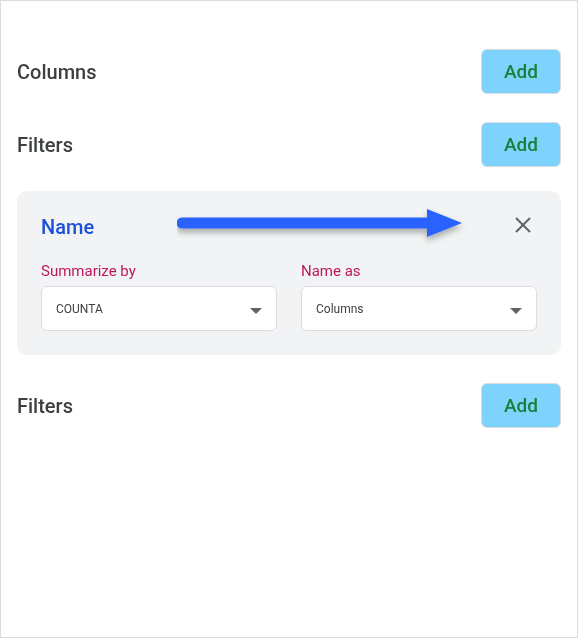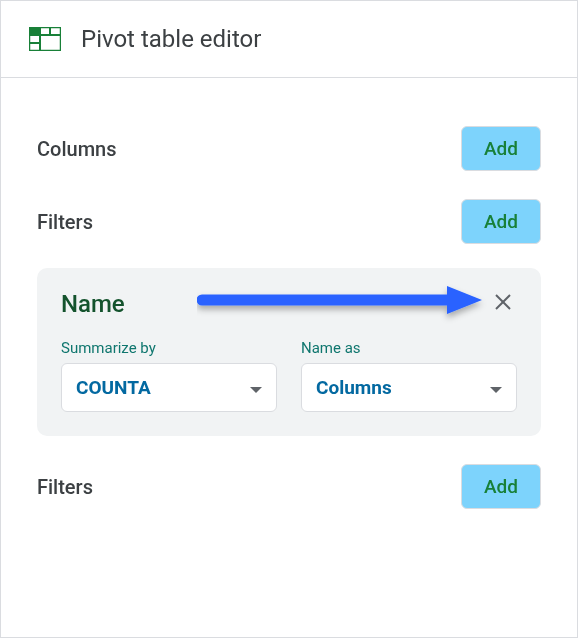--- a/index.html
+++ b/index.html
@@ -29,21 +29,21 @@
       width: 32px;
       height: 24px;
       margin-right: 20px;
     }
     .header-title {
       font-size: 24px;
       color: #3c4043;
       font-weight: 400;
     }
     .content {
-      padding: 20px 36px;
+      padding: 20px 16px;
     }
     .section {
       margin-top: 28px;
     }
     .section-header {
       display: flex;
       align-items: center;
       justify-content: space-between;
     }
     .section-title {
@@ -69,90 +69,76 @@
       margin-top: 24px;
       position: relative;
     }
     .card-header {
       display: flex;
       align-items: center;
       justify-content: space-between;
       margin-bottom: 20px;
     }
     .card-title {
-      font-size: 24px;
+      font-size: 20px;
       font-weight: 500;
-      color: #14532d;
+      color: #1d4ed8;
     }
     .close-btn {
       background: none;
       border: none;
       cursor: pointer;
       color: #5f6368;
       padding: 4px;
       display: flex;
       align-items: center;
       justify-content: center;
     }
     .card-fields {
       display: flex;
       gap: 24px;
     }
     .field {
       flex: 1;
     }
     .field-label {
       font-size: 15px;
-      color: #0f766e;
+      color: #be185d;
       margin-bottom: 6px;
       display: block;
     }
     .select {
       width: 100%;
       background: #fff;
       border: 1px solid #dadce0;
       border-radius: 6px;
       padding: 12px 14px;
       display: flex;
       align-items: center;
       justify-content: space-between;
       cursor: pointer;
     }
     .select-value {
-      font-size: 19px;
-      color: #0369a1;
-      font-weight: bold;
+      font-size: 12px;
+      color: #404040;
     }
     .select-arrow {
       color: #5f6368;
     }
     .arrow-annotation {
       position: absolute;
       top: 16px;
       left: 160px;
       pointer-events: none;
     }
   </style>
 </head>
 <body>
 
 <div class="panel">
-  <div class="header">
-    <span class="header-icon">
-      <svg width="32" height="24" viewBox="0 0 32 24">
-        <rect x="0" y="0" width="32" height="24" fill="none" stroke="#188038" stroke-width="2.5"></rect>
-        <line x1="0" y1="8" x2="32" y2="8" stroke="#188038" stroke-width="2"></line>
-        <line x1="11" y1="0" x2="11" y2="24" stroke="#188038" stroke-width="2"></line>
-        <rect x="1" y="1" width="9" height="6" fill="#188038"></rect>
-        <line x1="0" y1="16" x2="11" y2="16" stroke="#188038" stroke-width="2"></line>
-        <line x1="21" y1="0" x2="21" y2="8" stroke="#188038" stroke-width="2"></line>
-      </svg>
-    </span>
-    <h1 class="header-title">Pivot table editor</h1>
-  </div>
 
   <div class="content">
 
     <div class="section">
       <div class="section-header">
         <span class="section-title">Columns</span>
         <button class="add-button">Add</button>
       </div>
     </div>
 

